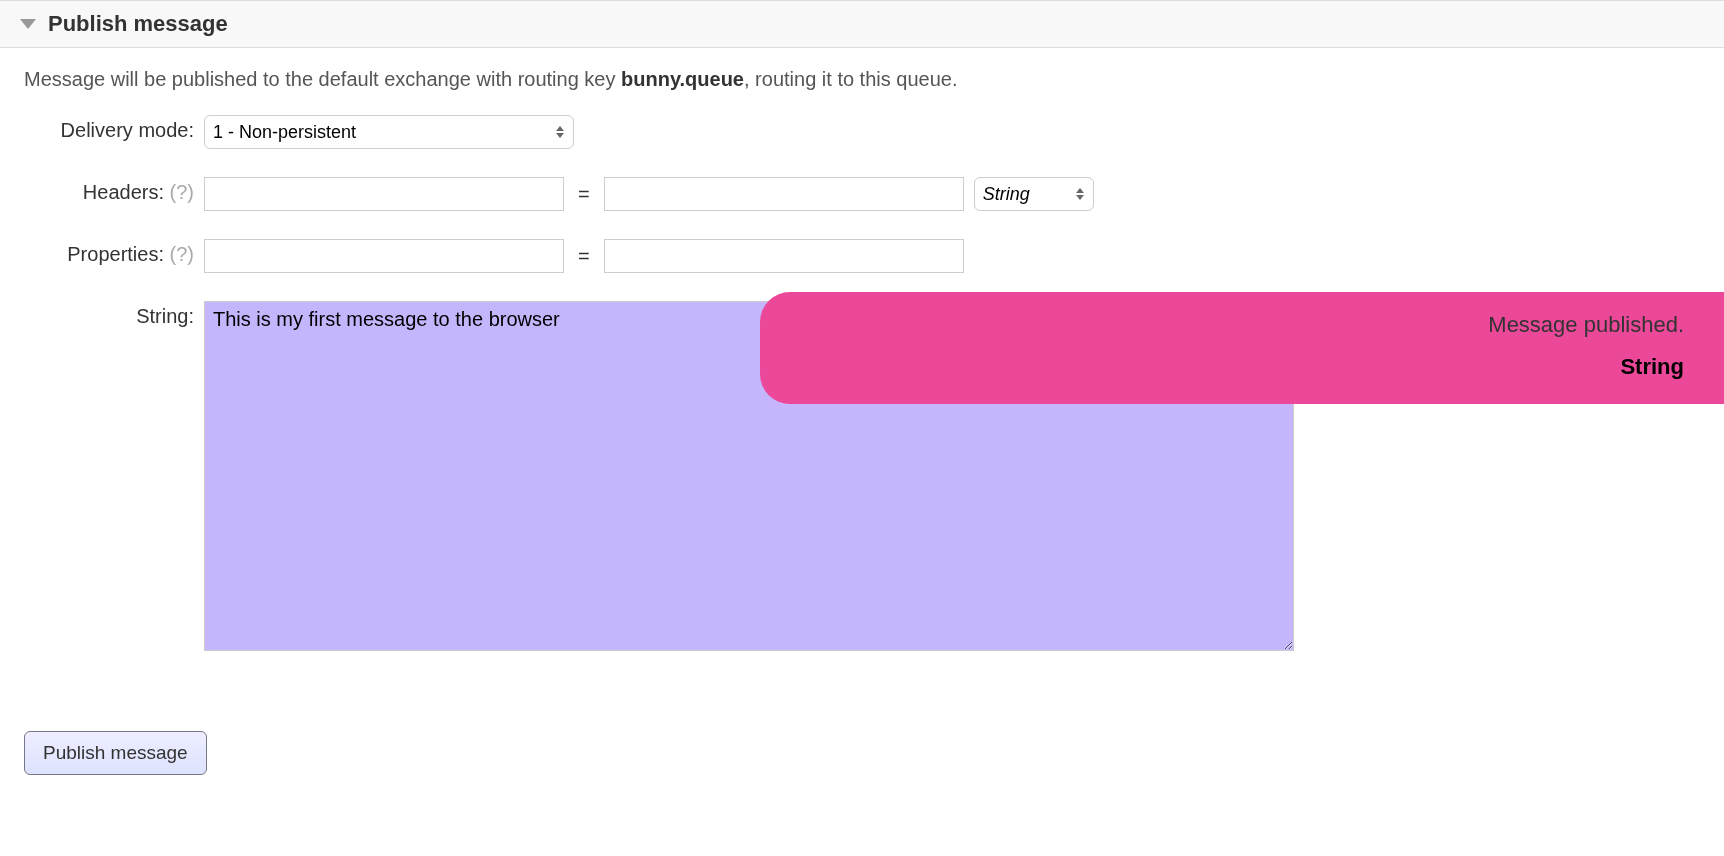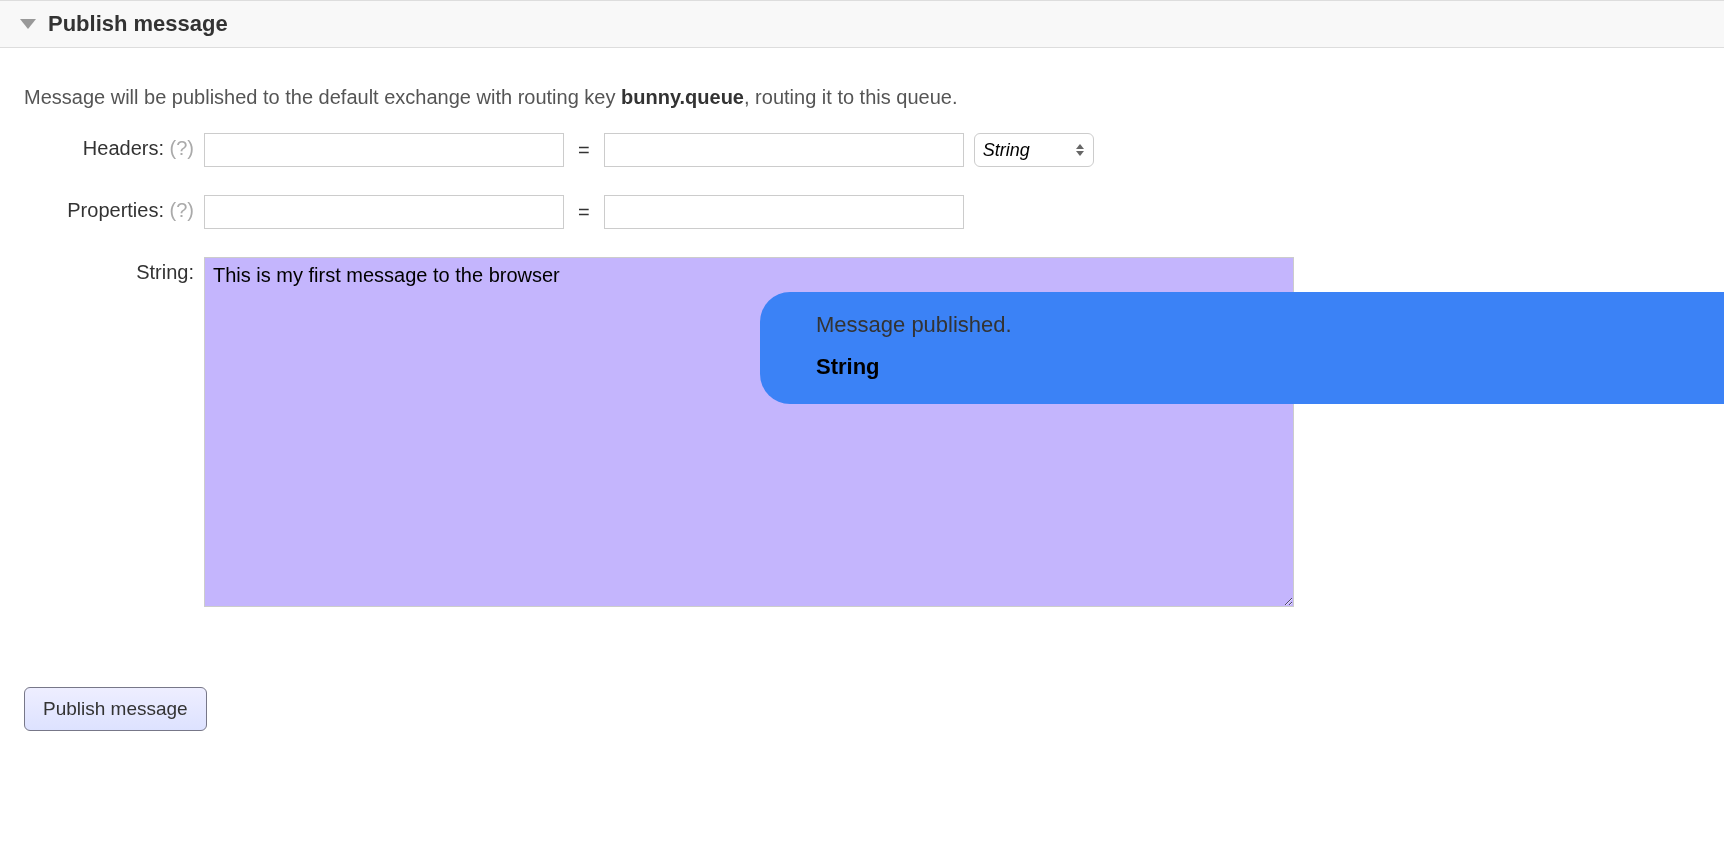--- a/index.html
+++ b/index.html
@@ -32,21 +32,20 @@
       font-size: 22px;
       color: #333;
     }
     .content {
       padding: 20px 24px;
     }
     .description {
       font-size: 20px;
       color: #555;
       margin-bottom: 24px;
-      margin-top: 18px;
     }
     .description strong {
       font-weight: bold;
       color: #333;
     }
     .form-row {
       display: flex;
       align-items: flex-start;
       margin-bottom: 28px;
       gap: 10px;
@@ -139,24 +138,24 @@
       border: 1px solid #778;
       border-radius: 6px;
       color: #333;
       cursor: pointer;
     }
     .notification {
       position: absolute;
       top: 292px;
       left: 760px;
       right: 0;
-      background: #3b82f6;
+      background: #ec4899;
       border-radius: 30px 0 0 30px;
-      padding: 20px 40px 24px 56px;
-      text-align: left;
+      padding: 20px 40px 24px 30px;
+      text-align: right;
       color: #333;
       font-size: 22px;
     }
     .notification .close-link {
       display: block;
       margin-top: 16px;
       font-weight: bold;
       font-size: 22px;
       color: #000;
       cursor: pointer;
@@ -170,20 +169,32 @@
 <div class="section-header">
   <span class="collapse-arrow"></span>
   <span class="section-title">Publish message</span>
 </div>
 
 <div class="content">
   <div class="description">
     <span>Message will be published to the default exchange with routing key </span><strong>bunny.queue</strong><span>, routing it to this queue.</span>
   </div>
 
+  <div class="form-row">
+    <div class="form-label">Delivery mode:</div>
+    <div class="select-wrap">
+      <select style="width:370px;">
+        <option>1 - Non-persistent</option>
+      </select>
+      <span class="select-arrows">
+        <span class="arrow-up"></span>
+          <span class="arrow-down"></span>
+      </span>
+    </div>
+  </div>
 
   <div class="form-row">
     <div class="form-label">
       <span>Headers:</span>
       <span class="help-hint">(?)</span>
     </div>
     <input type="text" class="kv-key" value="" style="">
     <span class="eq-sign">=</span>
     <input type="text" class="kv-value" value="" style="">
     <div class="select-wrap small-select">

